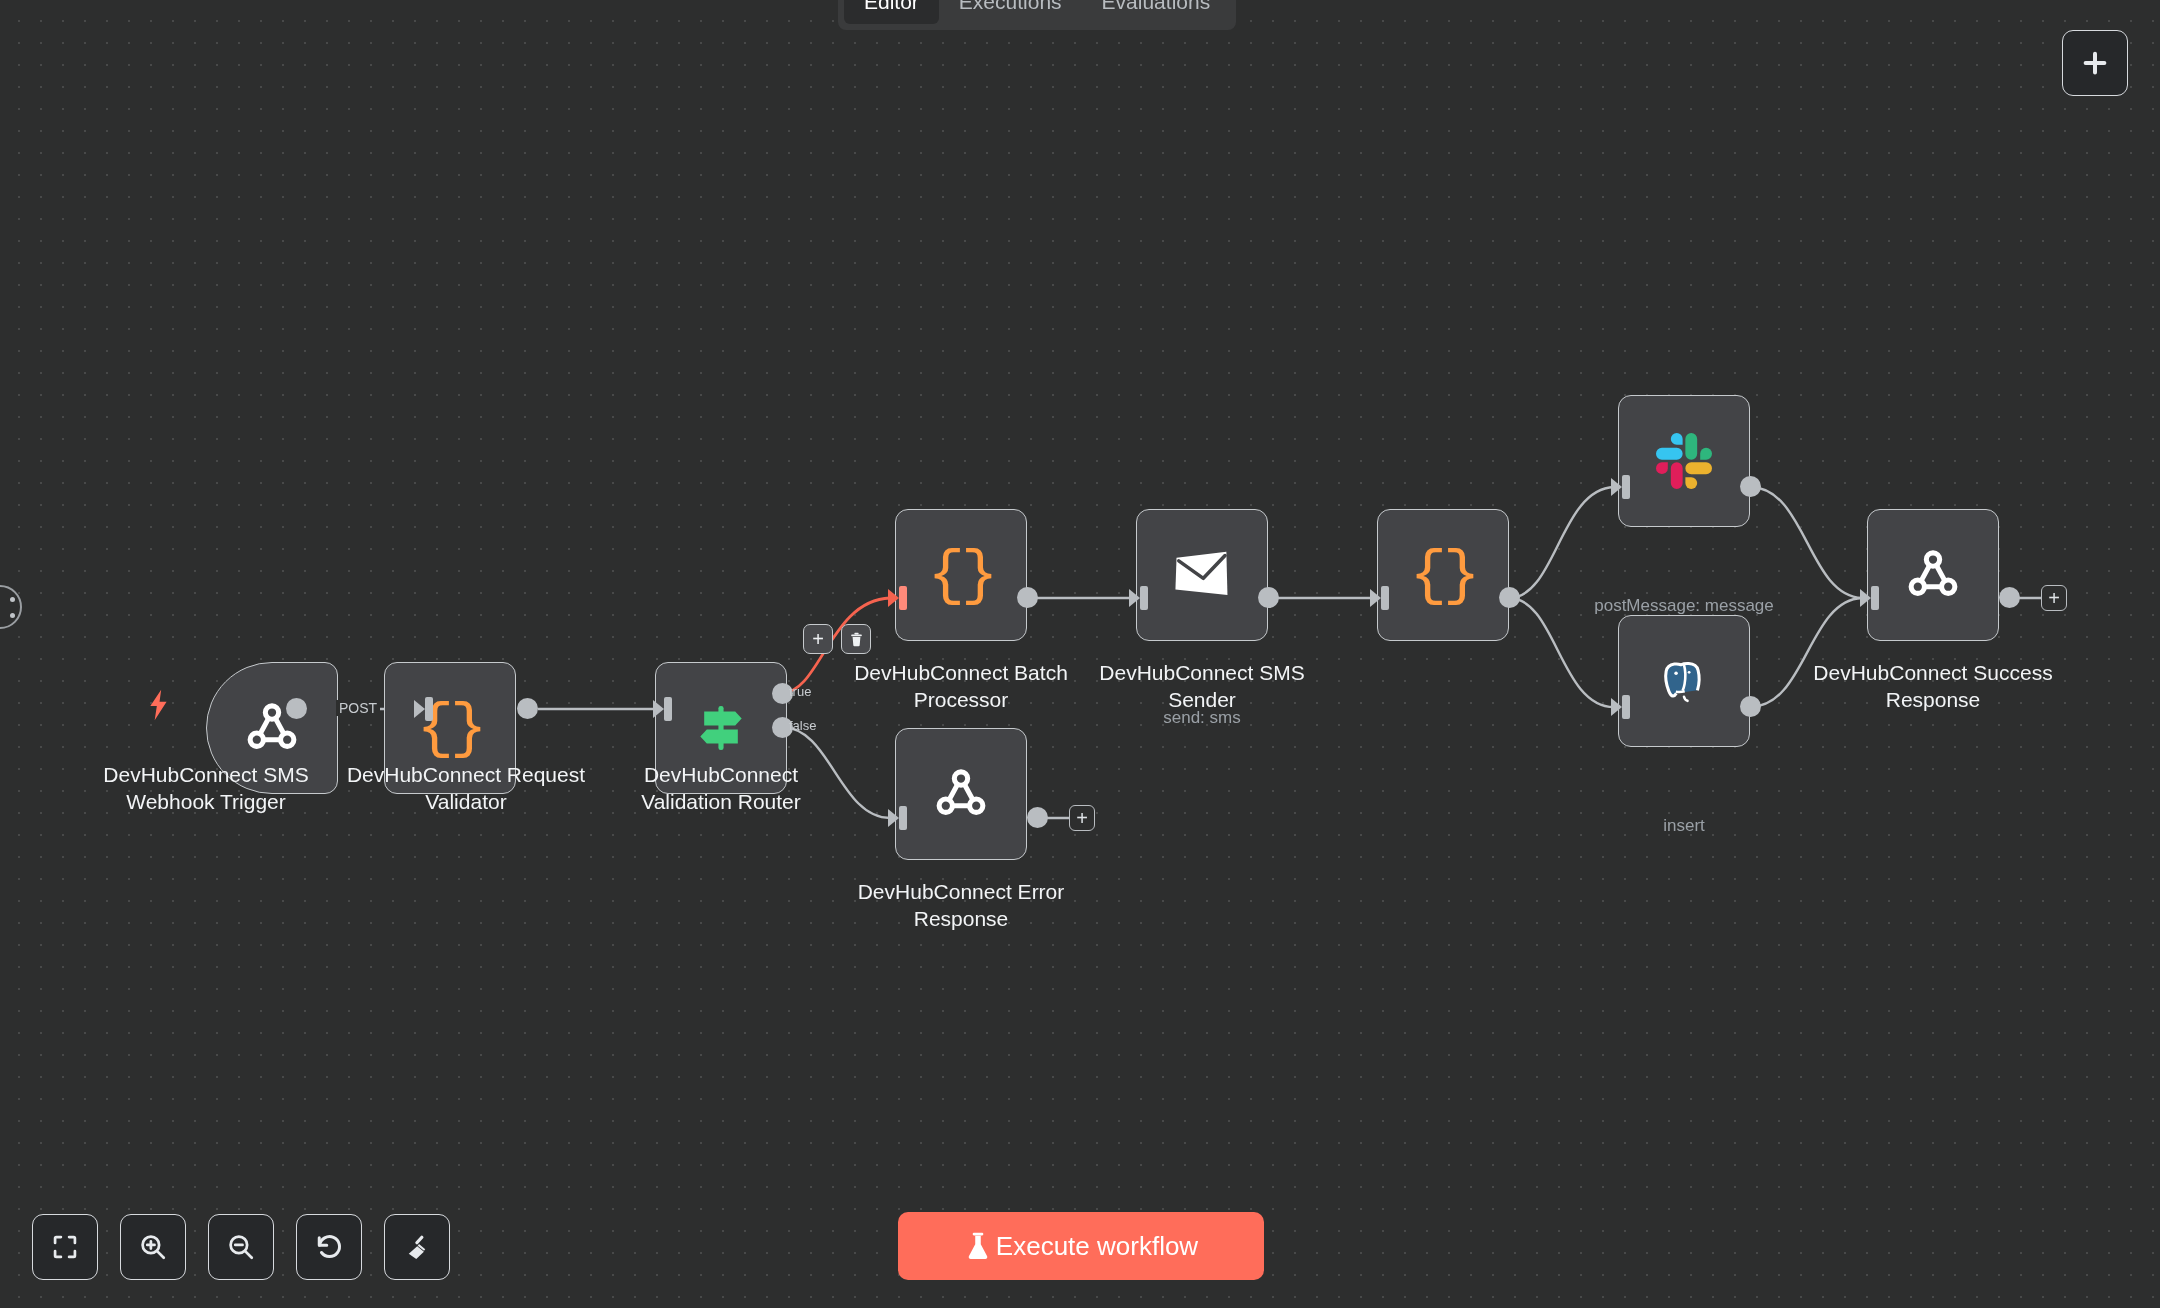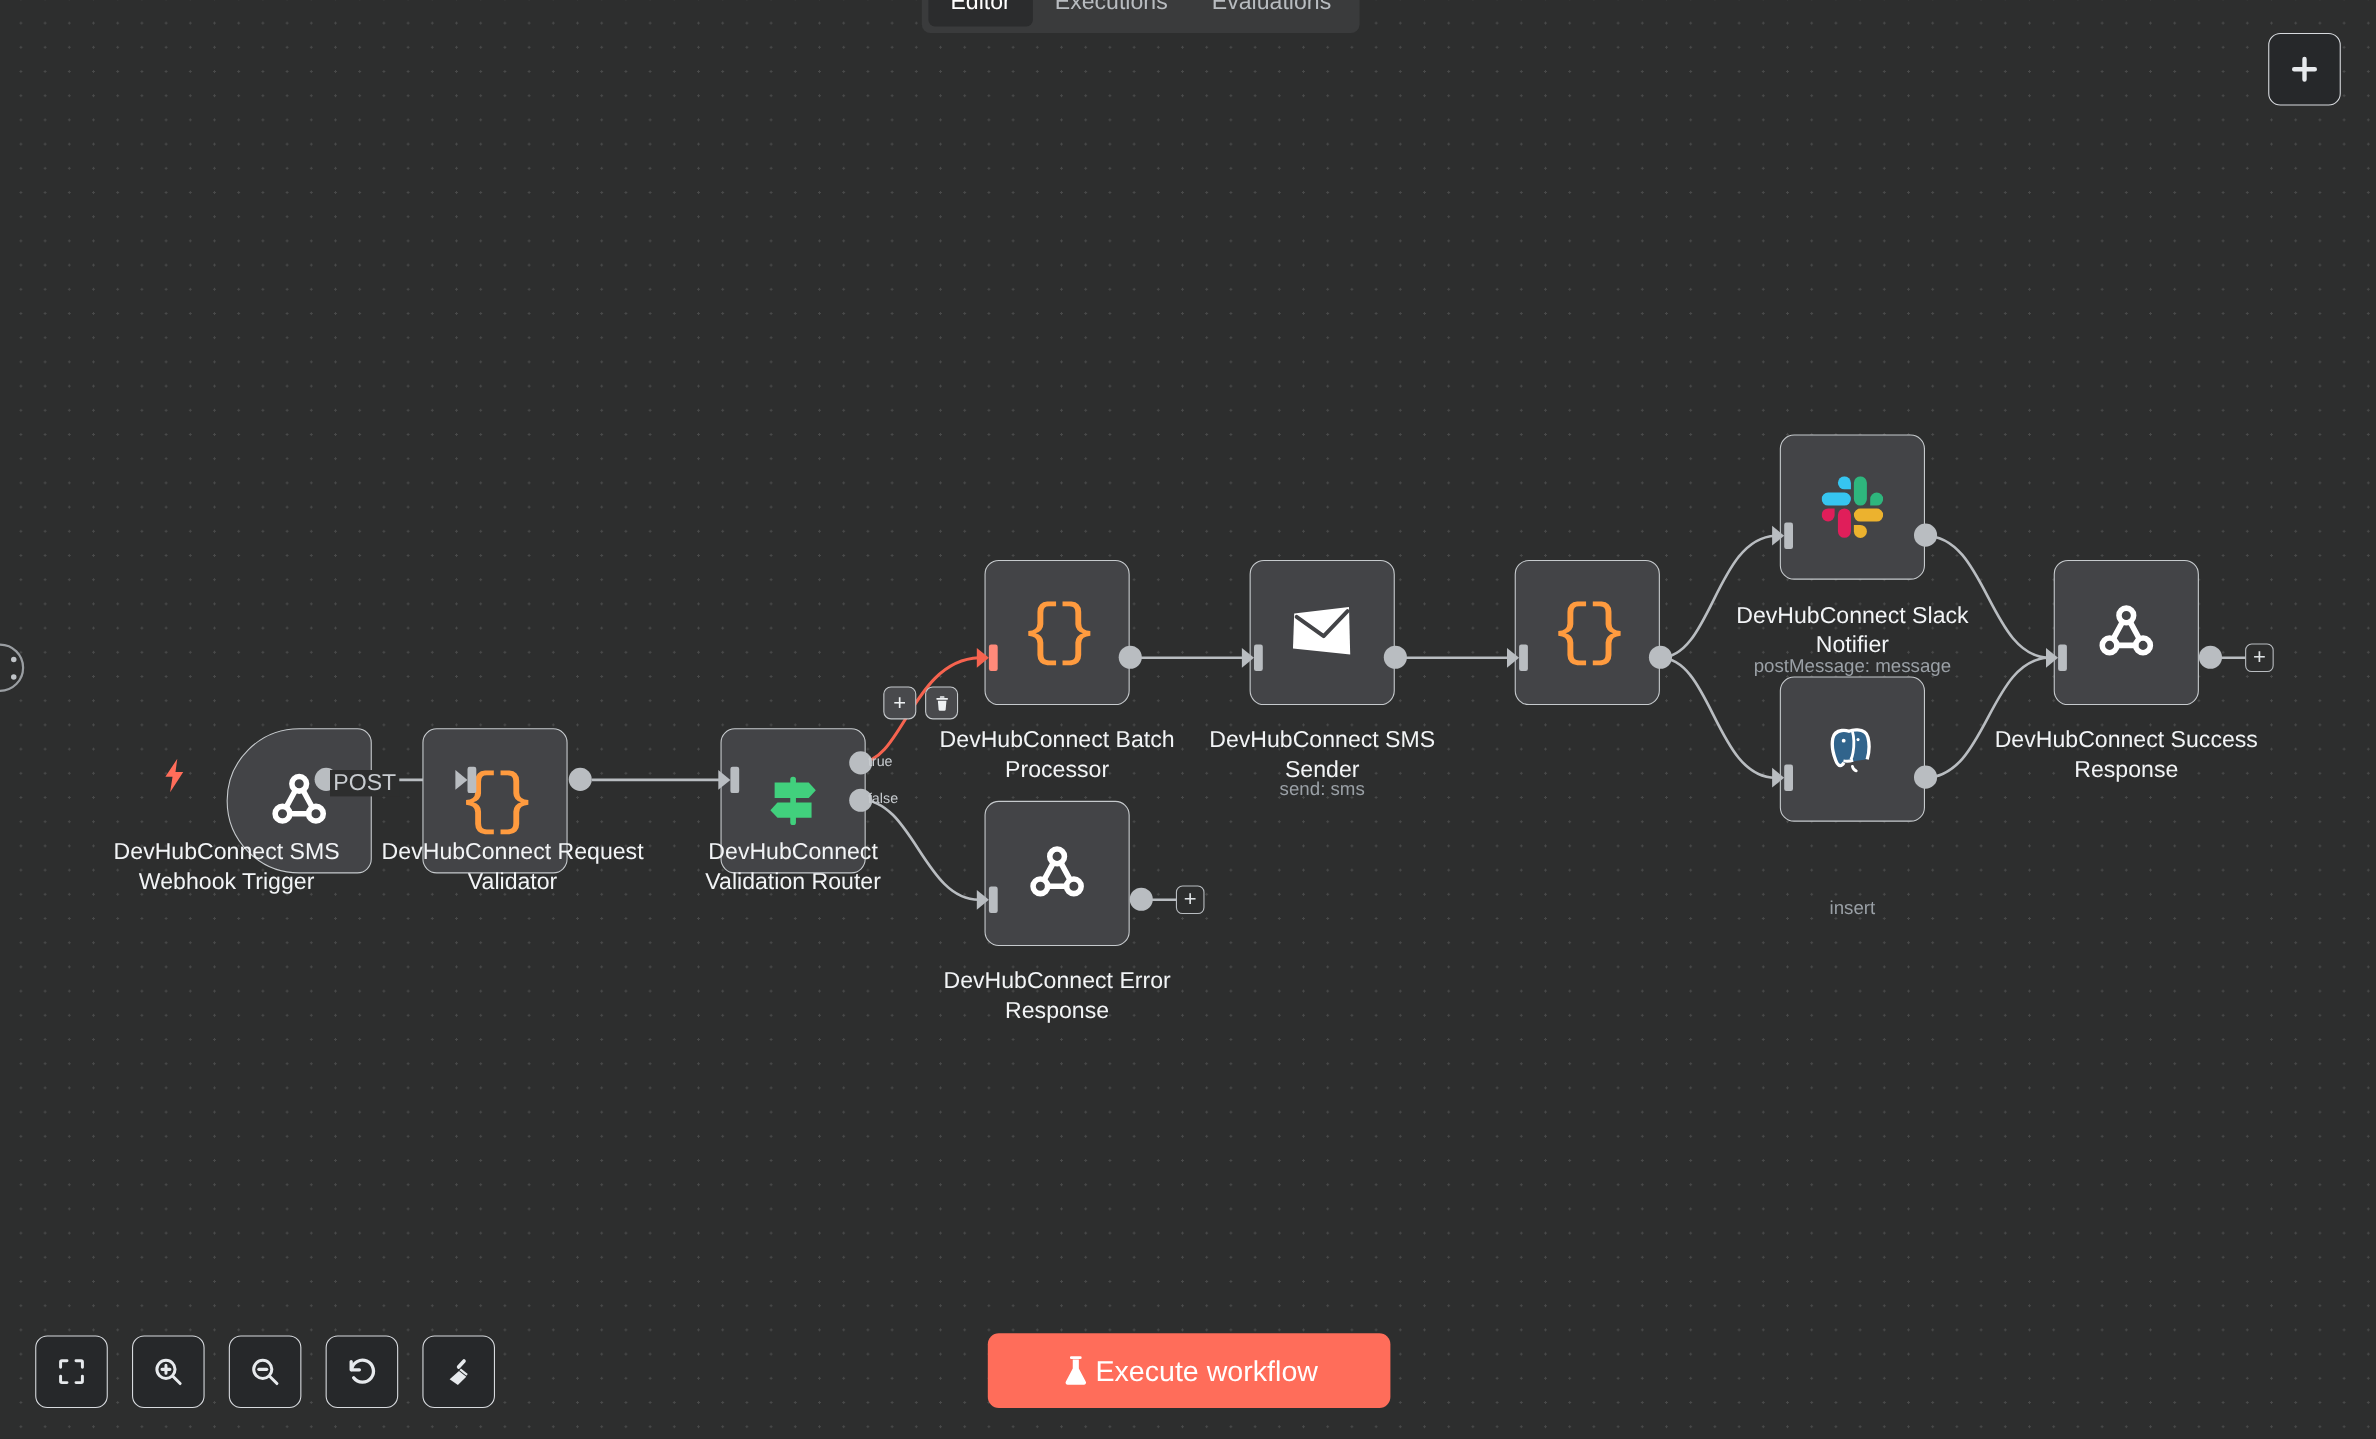--- a/index.html
+++ b/index.html
@@ -108,22 +108,22 @@
     border-top: 9px solid transparent; border-bottom: 9px solid transparent;
     border-left: 11px solid #b9bdc1;
   }
   .in-arrow.red .bar { background: #ff8a7a; }
   .in-arrow.red .tri { border-left-color: #f6634f; }
 
   .port-label {
     position: absolute; color: #c8ccd0; font-size: 13px; z-index: 14;
   }
   .conn-label {
-    position: absolute; color: #c8ccd0; font-size: 21px; z-index: 14;
-    background: #2d2e2e; padding: 0 3px;
+    position: absolute; color: #c8ccd0; font-size: 14px; z-index: 14;
+    background: #2d2e2e; padding: 0 3px; margin-left: 36px;
   }
 
   
   .end-plus {
     position: absolute; width: 26px; height: 26px;
     border: 1.6px solid #b9bdc1; border-radius: 6px;
     background: #2d2e2e; color: #dfe3e6;
     display: flex; align-items: center; justify-content: center;
     font-size: 20px; line-height: 1; z-index: 15;
   }
@@ -326,24 +326,20 @@
         <path d="M20 11.4a5.7 5.7 0 1 1 5.7-5.7v5.7z" fill="#36C5F0"></path>
         <path d="M20 14.3a5.7 5.7 0 0 1 0 11.4H5.7a5.7 5.7 0 0 1 0-11.4z" fill="#36C5F0"></path>
         <path d="M42.6 20a5.7 5.7 0 1 1 5.7 5.7h-5.7z" fill="#2EB67D"></path>
         <path d="M39.7 20a5.7 5.7 0 0 1-11.4 0V5.7a5.7 5.7 0 0 1 11.4 0z" fill="#2EB67D"></path>
         <path d="M34 42.6a5.7 5.7 0 1 1-5.7 5.7v-5.7z" fill="#ECB22E"></path>
         <path d="M34 39.7a5.7 5.7 0 0 1 0-11.4h14.3a5.7 5.7 0 0 1 0 11.4z" fill="#ECB22E"></path>
       </g>
     </svg>
   </div>
   <div class="out-dot" style="left:1740px; top:476px;"></div>
-  <div class="node-label" style="left:1534px; top:547px;">
-    <span>DevHubConnect Slack</span><br>
-    <span>Notifier</span>
-  </div>
   <div class="node-sub" style="left:1534px; top:596px;">postMessage: message</div>
 
   <div class="in-arrow" style="left:1611px; top:695px;">
     <div class="tri"></div>
       <div class="bar"></div>
   </div>
   <div class="node" style="left:1618px; top:615px;">
     <svg width="56" height="56" viewBox="0 0 48 48">
       <g stroke="#ffffff" stroke-width="2.6" stroke-linejoin="round" fill="#31648C">
         <path d="M35.5 32c1.8-6 1.8-12.5.6-17.2-.8-3.3-3.8-5.6-8-5.8-3-.2-5.3.4-6.8 1.1-1.6-.6-3.6-.9-5.6-.6-4 .6-6.4 3-7 6.2-.9 4.8.2 11.6 2.2 16.8 1 2.6 2.2 4.3 3.6 4.4 1.1.1 1.9-.7 2.9-2.3"></path>

